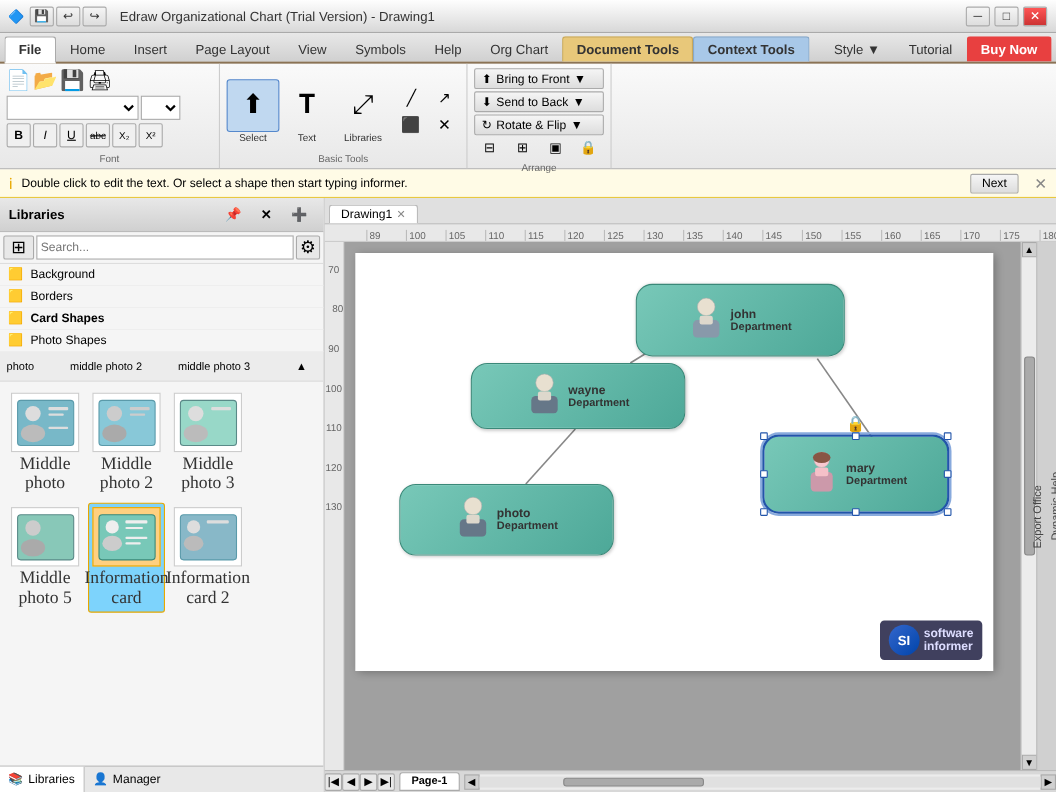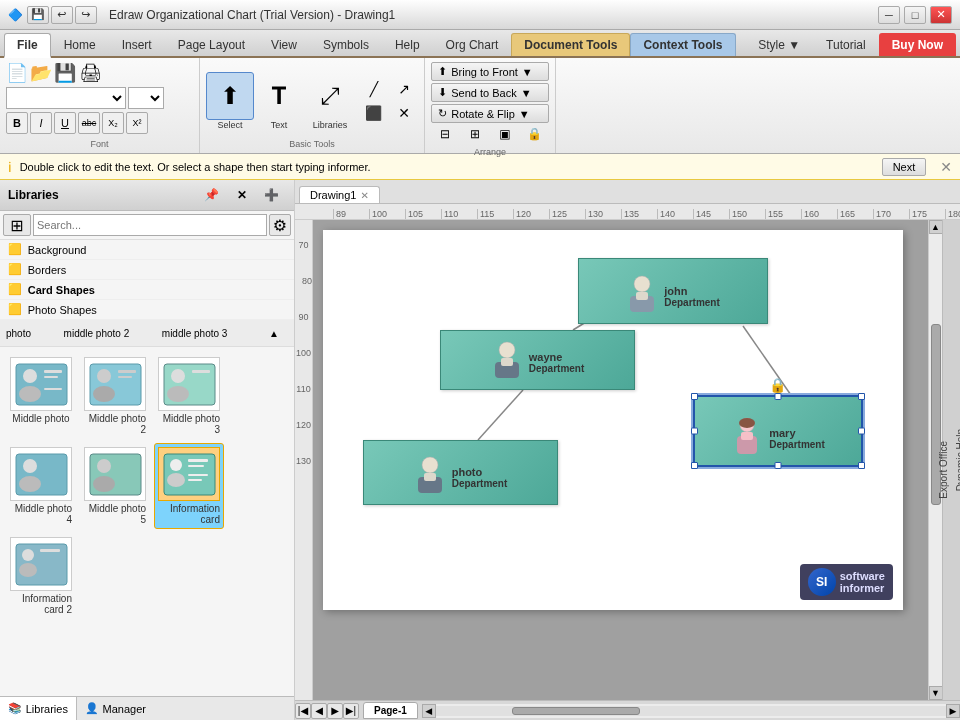--- a/index.html
+++ b/index.html
@@ -165,21 +165,21 @@
     .shape-thumb.selected { background: #7dd3fc; border-color: #e8a800; }
     .shape-thumb-img {
       width: 62px; height: 54px;
       background: white;
       border: 1px solid #ccc;
       display: flex; align-items: center; justify-content: center;
       font-size: 9px; color: #666;
       position: relative;
       overflow: hidden;
     }
-    .shape-thumb-label { font-size: 10px; text-align: right; margin-top: 2px; color: #333; }
+    .shape-thumb-label { font-size: 16px; text-align: center; margin-top: 2px; color: #333; font-family: Liberation Serif, serif; }
 
     
     .canvas-area {
       flex: 1;
       display: flex;
       flex-direction: column;
       background: #c0c0c0;
       overflow: hidden;
     }
     .canvas-tabs {
@@ -241,25 +241,25 @@
       left: 10px;
       width: 580px;
       height: 380px;
       background: white;
       box-shadow: 2px 2px 8px rgba(0,0,0,0.3);
     }
 
     
     .org-node {
       position: absolute;
-      border-radius: 0;
+      border-radius: 15px;
       display: flex;
       flex-direction: column;
       align-items: center;
-      justify-content: flex-end;
+      justify-content: center;
       font-size: 11px;
       font-weight: bold;
       color: #333;
       cursor: pointer;
       box-shadow: 1px 1px 3px rgba(0,0,0,0.2);
     }
     .org-node.teal {
       background: linear-gradient(135deg, #78c8b8, #4da898);
       border: 1px solid #3a8878;
     }
@@ -574,30 +574,20 @@
             <svg width="55" height="45" viewBox="0 0 55 45">
               <rect x="2" y="2" width="51" height="41" rx="3" fill="#98d8c8" stroke="#5a8a88" stroke-width="1"></rect>
               <circle cx="16" cy="14" r="7" fill="#ddd"></circle>
               <ellipse cx="16" cy="32" rx="11" ry="8" fill="#bbb"></ellipse>
               <rect x="30" y="8" width="18" height="3" rx="1" fill="#ddd"></rect>
             </svg>
           </div>
           <span class="shape-thumb-label">Middle photo 3</span>
         </div>
 
-        <div class="shape-thumb">
-          <div class="shape-thumb-img">
-            <svg width="55" height="45" viewBox="0 0 55 45">
-              <rect x="2" y="2" width="51" height="41" rx="3" fill="#78b8c8" stroke="#5a9aaa" stroke-width="1"></rect>
-              <circle cx="16" cy="14" r="7" fill="#ddd"></circle>
-              <ellipse cx="16" cy="32" rx="11" ry="8" fill="#bbb"></ellipse>
-            </svg>
-          </div>
-          <span class="shape-thumb-label">Middle photo 4</span>
-        </div>
 
         <div class="shape-thumb">
           <div class="shape-thumb-img">
             <svg width="55" height="45" viewBox="0 0 55 45">
               <rect x="2" y="2" width="51" height="41" rx="3" fill="#88c8b8" stroke="#5a8a88" stroke-width="1"></rect>
               <circle cx="16" cy="14" r="7" fill="#ccc"></circle>
               <ellipse cx="16" cy="32" rx="11" ry="8" fill="#aaa"></ellipse>
             </svg>
           </div>
           <span class="shape-thumb-label">Middle photo 5</span>
@@ -711,21 +701,21 @@
                   <rect x="10" y="18" width="12" height="8" rx="2" fill="#ddd8cc"></rect>
                 </svg>
               </div>
               <div class="node-text">
                 <div class="node-name">john</div>
                 <div class="node-dept">Department</div>
               </div>
             </div>
           </div>
 
-          <div class="org-node teal" style="left:117px;top:100px;width:195px;height:60px;">
+          <div class="org-node teal" style="left:105px;top:100px;width:195px;height:60px;">
             <div class="org-node-inner">
               <div class="person-icon">
                 <svg width="32" height="38" viewBox="0 0 32 38">
                   <circle cx="16" cy="10" r="8" fill="#e8e0d0" stroke="#aaa" stroke-width="0.5"></circle>
                   <rect x="4" y="22" width="24" height="16" rx="4" fill="#667788"></rect>
                   <rect x="10" y="18" width="12" height="8" rx="2" fill="#ddd8cc"></rect>
                 </svg>
               </div>
               <div class="node-text">
                 <div class="node-name">wayne</div>

